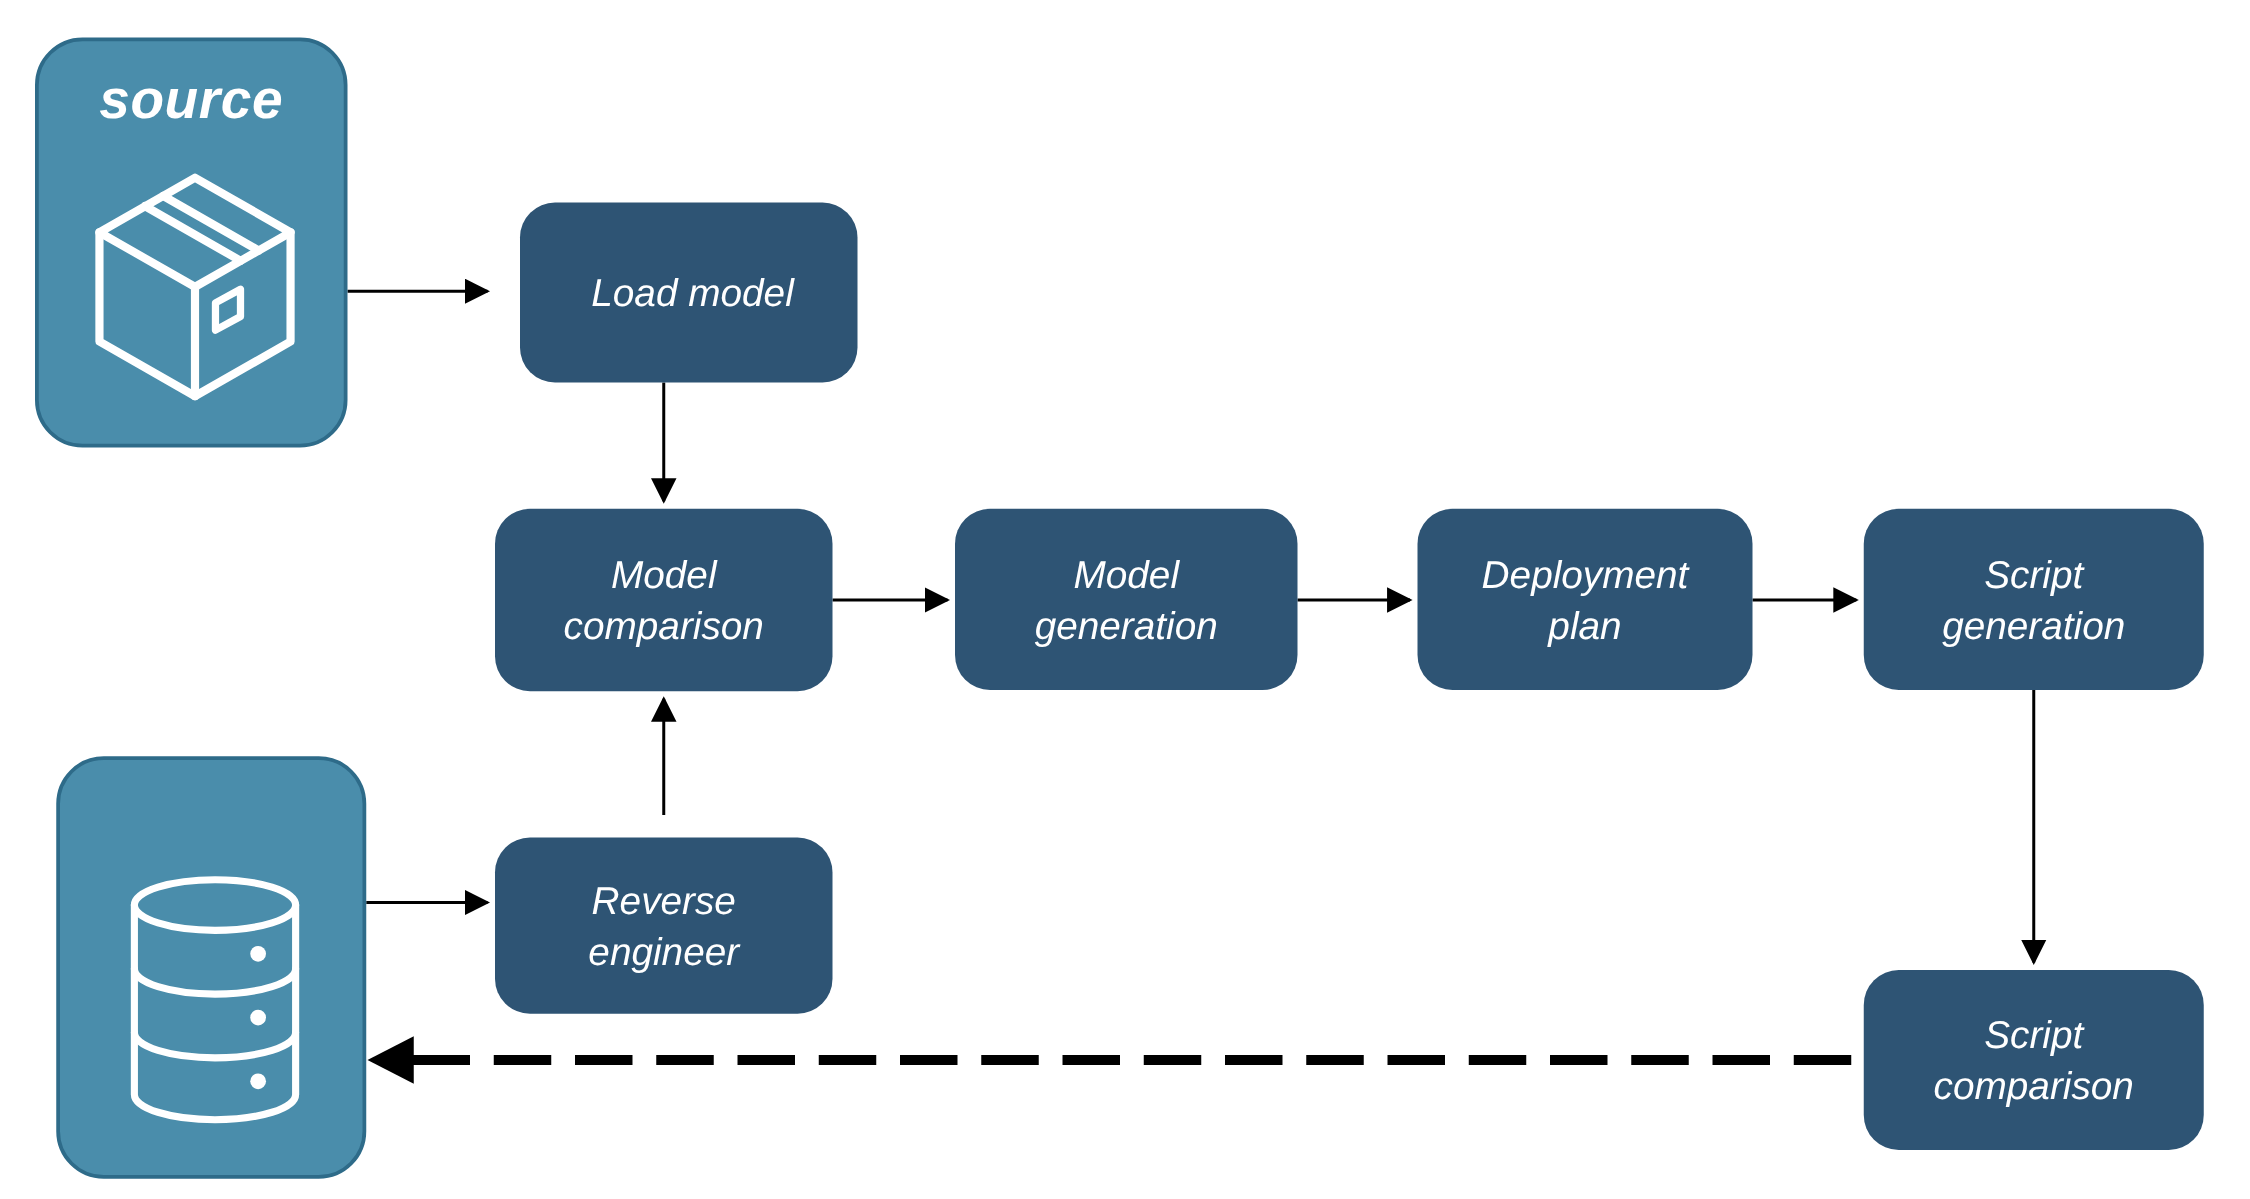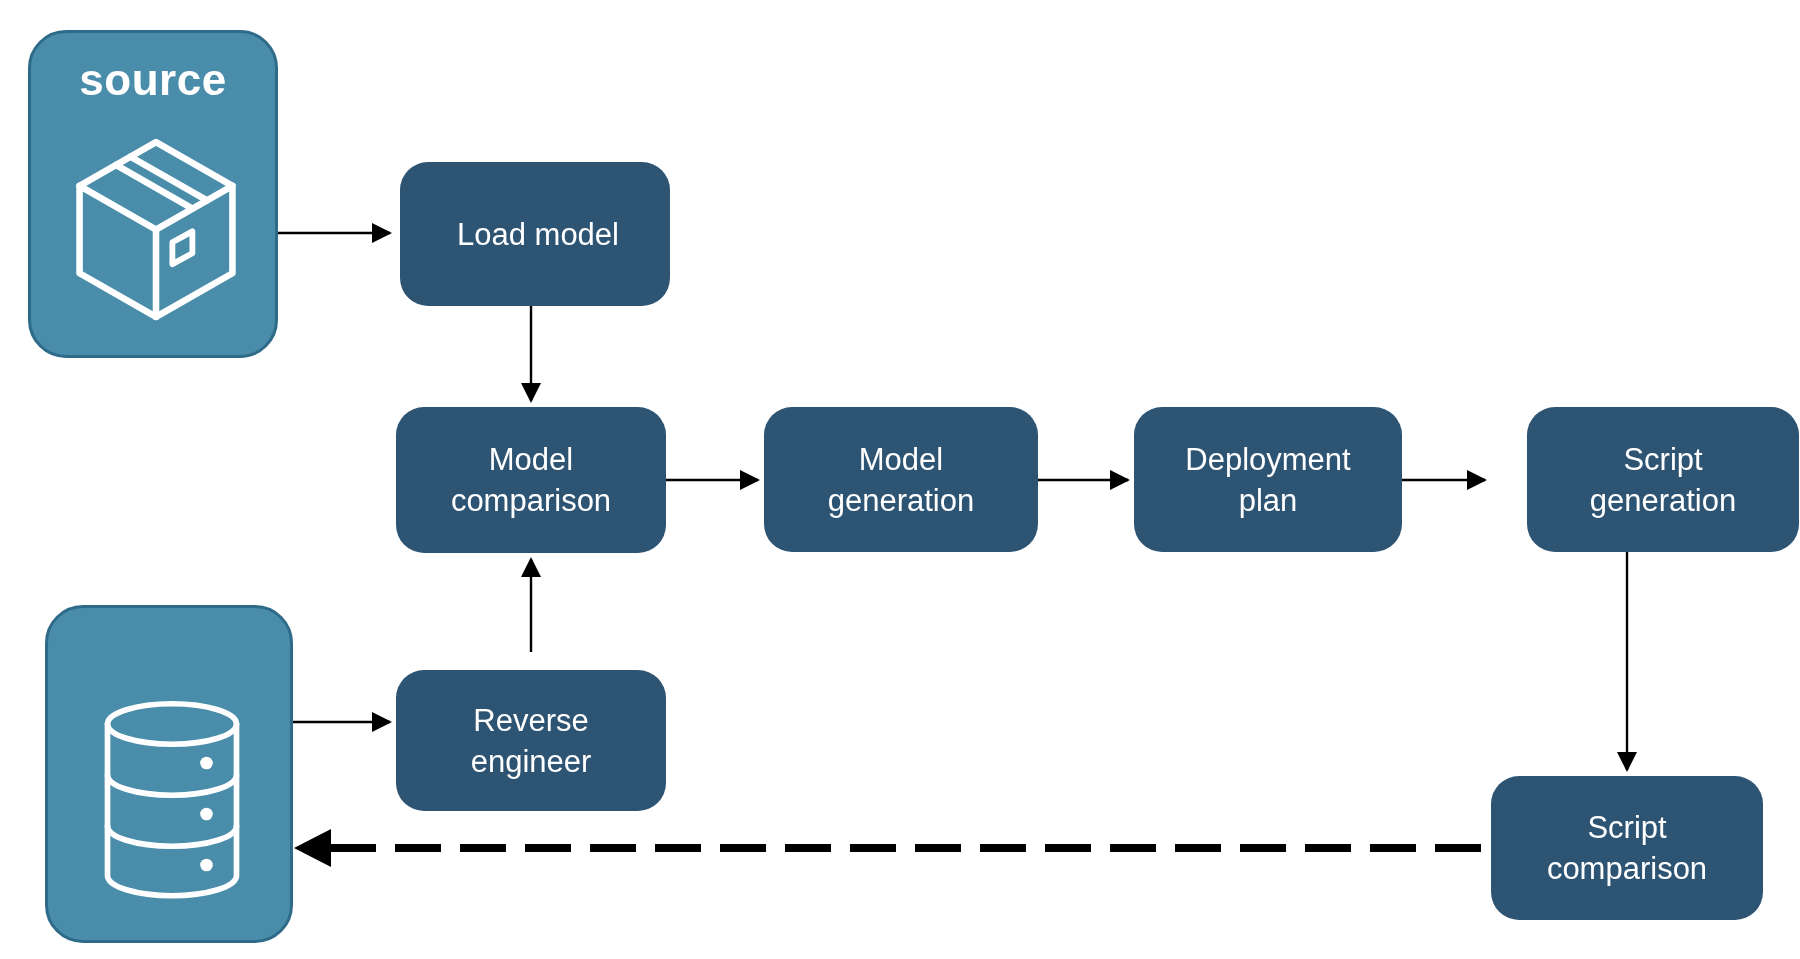--- a/index.html
+++ b/index.html
@@ -11,20 +11,21 @@
     --background:#FFFFFF;
   }
   *{box-sizing:border-box;margin:0;padding:0;}
   html,body{background:var(--background);}
   body{font-family:"Liberation Sans", sans-serif;}
   .canvas{
     position:relative;
     width:1800px;height:959px;
     background:var(--background);
     overflow:hidden;
+    font-style:italic;
   }
   .layer{position:absolute;left:0;top:0;width:1800px;height:959px;}
   .edge{stroke:var(--arrow);stroke-width:2.4;fill:none;}
   .edge.dashed{stroke-width:8;stroke-dasharray:46 19;}
   .arrowhead-big{fill:var(--arrow);stroke:none;}
 
   .group-box{
     position:absolute;
     background:var(--group-fill);
     border:3px solid var(--group-border);
@@ -50,25 +51,25 @@
     position:absolute;
     background:var(--node-fill);
     border-radius:28px;
     color:var(--label-text);
     display:flex;align-items:center;justify-content:center;
     text-align:center;
     font-size:31px;
     line-height:41px;
     padding:0 38px;
   }
-  #node-load-model{left:400px;top:162px;width:270px;height:144px;padding-left:44px;}
+  #node-load-model{left:416px;top:162px;width:270px;height:144px;padding-left:44px;}
   #node-model-comparison{left:396px;top:407px;width:270px;height:146px;}
   #node-model-differences{left:764px;top:407px;width:274px;height:145px;}
   #node-deployment-plan{left:1134px;top:407px;width:268px;height:145px;}
-  #node-script-generation{left:1527px;top:407px;width:272px;height:145px;}
+  #node-script-generation{left:1491px;top:407px;width:272px;height:145px;}
   #node-reverse-engineer{left:396px;top:670px;width:270px;height:141px;}
   #node-script-execution{left:1491px;top:776px;width:272px;height:144px;}
 
   .icon-stroke{stroke:var(--label-text);fill:none;stroke-linejoin:round;stroke-linecap:round;}
   .icon-dot{fill:var(--label-text);stroke:none;}
 </style>
 </head>
 <body>
 
 <div class="canvas">

